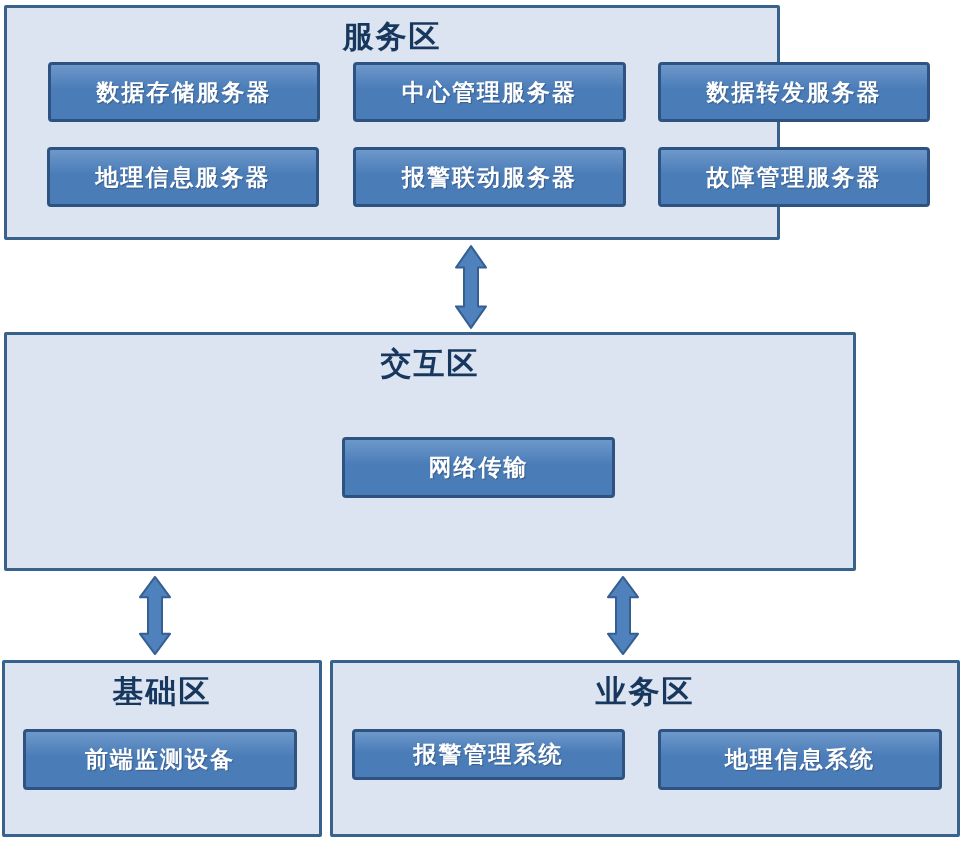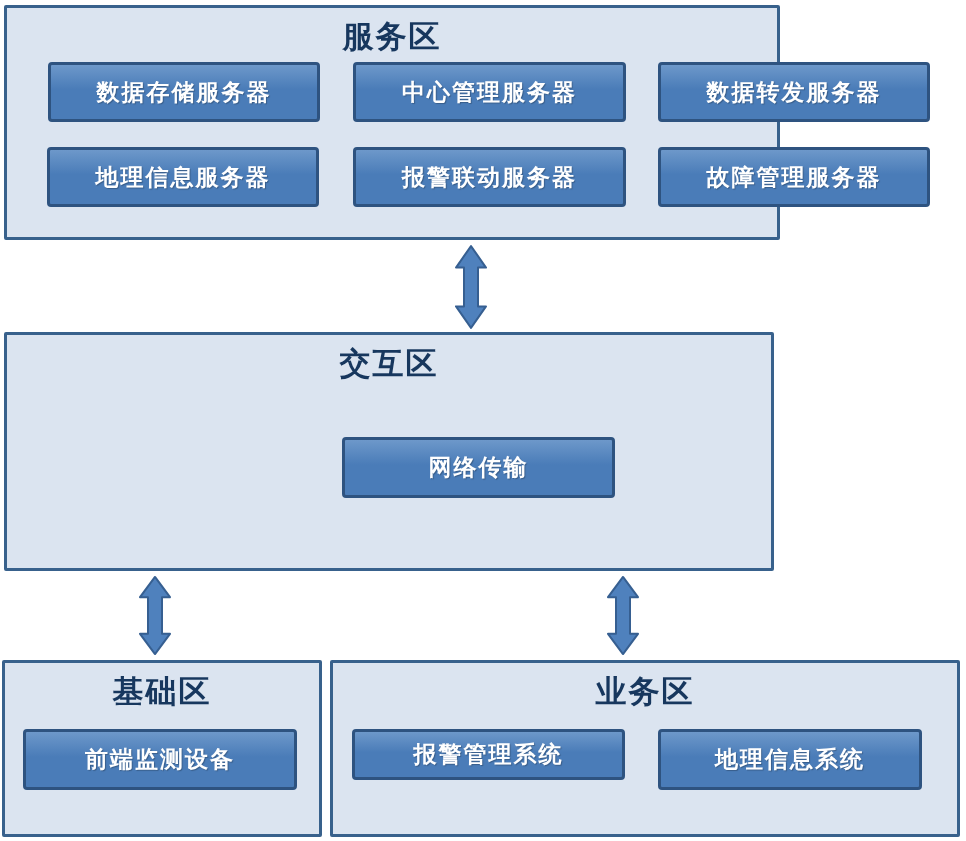--- a/index.html
+++ b/index.html
@@ -23,21 +23,21 @@
     overflow:hidden;
   }
   .zone{
     position:absolute;
     box-sizing:border-box;
     background:var(--zone-fill);
     border:3px solid var(--zone-border);
     border-radius:2px;
   }
   .zone-service{left:4px;top:5px;width:776px;height:235px;}
-  .zone-interaction{left:4px;top:332px;width:770px;height:239px;}
+  .zone-interaction{left:4px;top:332px;width:852px;height:239px;}
   .zone-base{left:2px;top:660px;width:320px;height:177px;}
   .zone-business{left:330px;top:660px;width:630px;height:177px;}
   .zone-title{
     position:absolute;left:0;right:0;top:8px;
     text-align:center;
     font-size:31px;font-weight:bold;
     color:var(--title-color);
     letter-spacing:2px;
   }
   .node{
@@ -58,21 +58,21 @@
   .sb2{left:651px;top:54px;width:272px;height:60px;}
   .sb3{left:40px;top:139px;width:272px;height:60px;}
   .sb4{left:346px;top:139px;width:273px;height:60px;font-family:Liberation Mono, monospace;}
   .sb5{left:651px;top:139px;width:272px;height:60px;}
   
   .ib0{left:335px;top:102px;width:273px;height:61px;}
   
   .bb0{left:18px;top:66px;width:274px;height:61px;}
   
   .zb0{left:19px;top:66px;width:273px;height:51px;}
-  .zb1{left:325px;top:66px;width:264px;height:61px;}
+  .zb1{left:325px;top:66px;width:284px;height:61px;}
   
   .arrow{position:absolute;display:block;}
   .arrow path{
     fill:var(--arrow-fill);
     stroke:var(--arrow-border);
     stroke-width:2;
     stroke-linejoin:round;
   }
   .arrow-a1{left:454px;top:244px;width:34px;height:86px;}
   .arrow-a2{left:138px;top:575px;width:34px;height:81px;}

